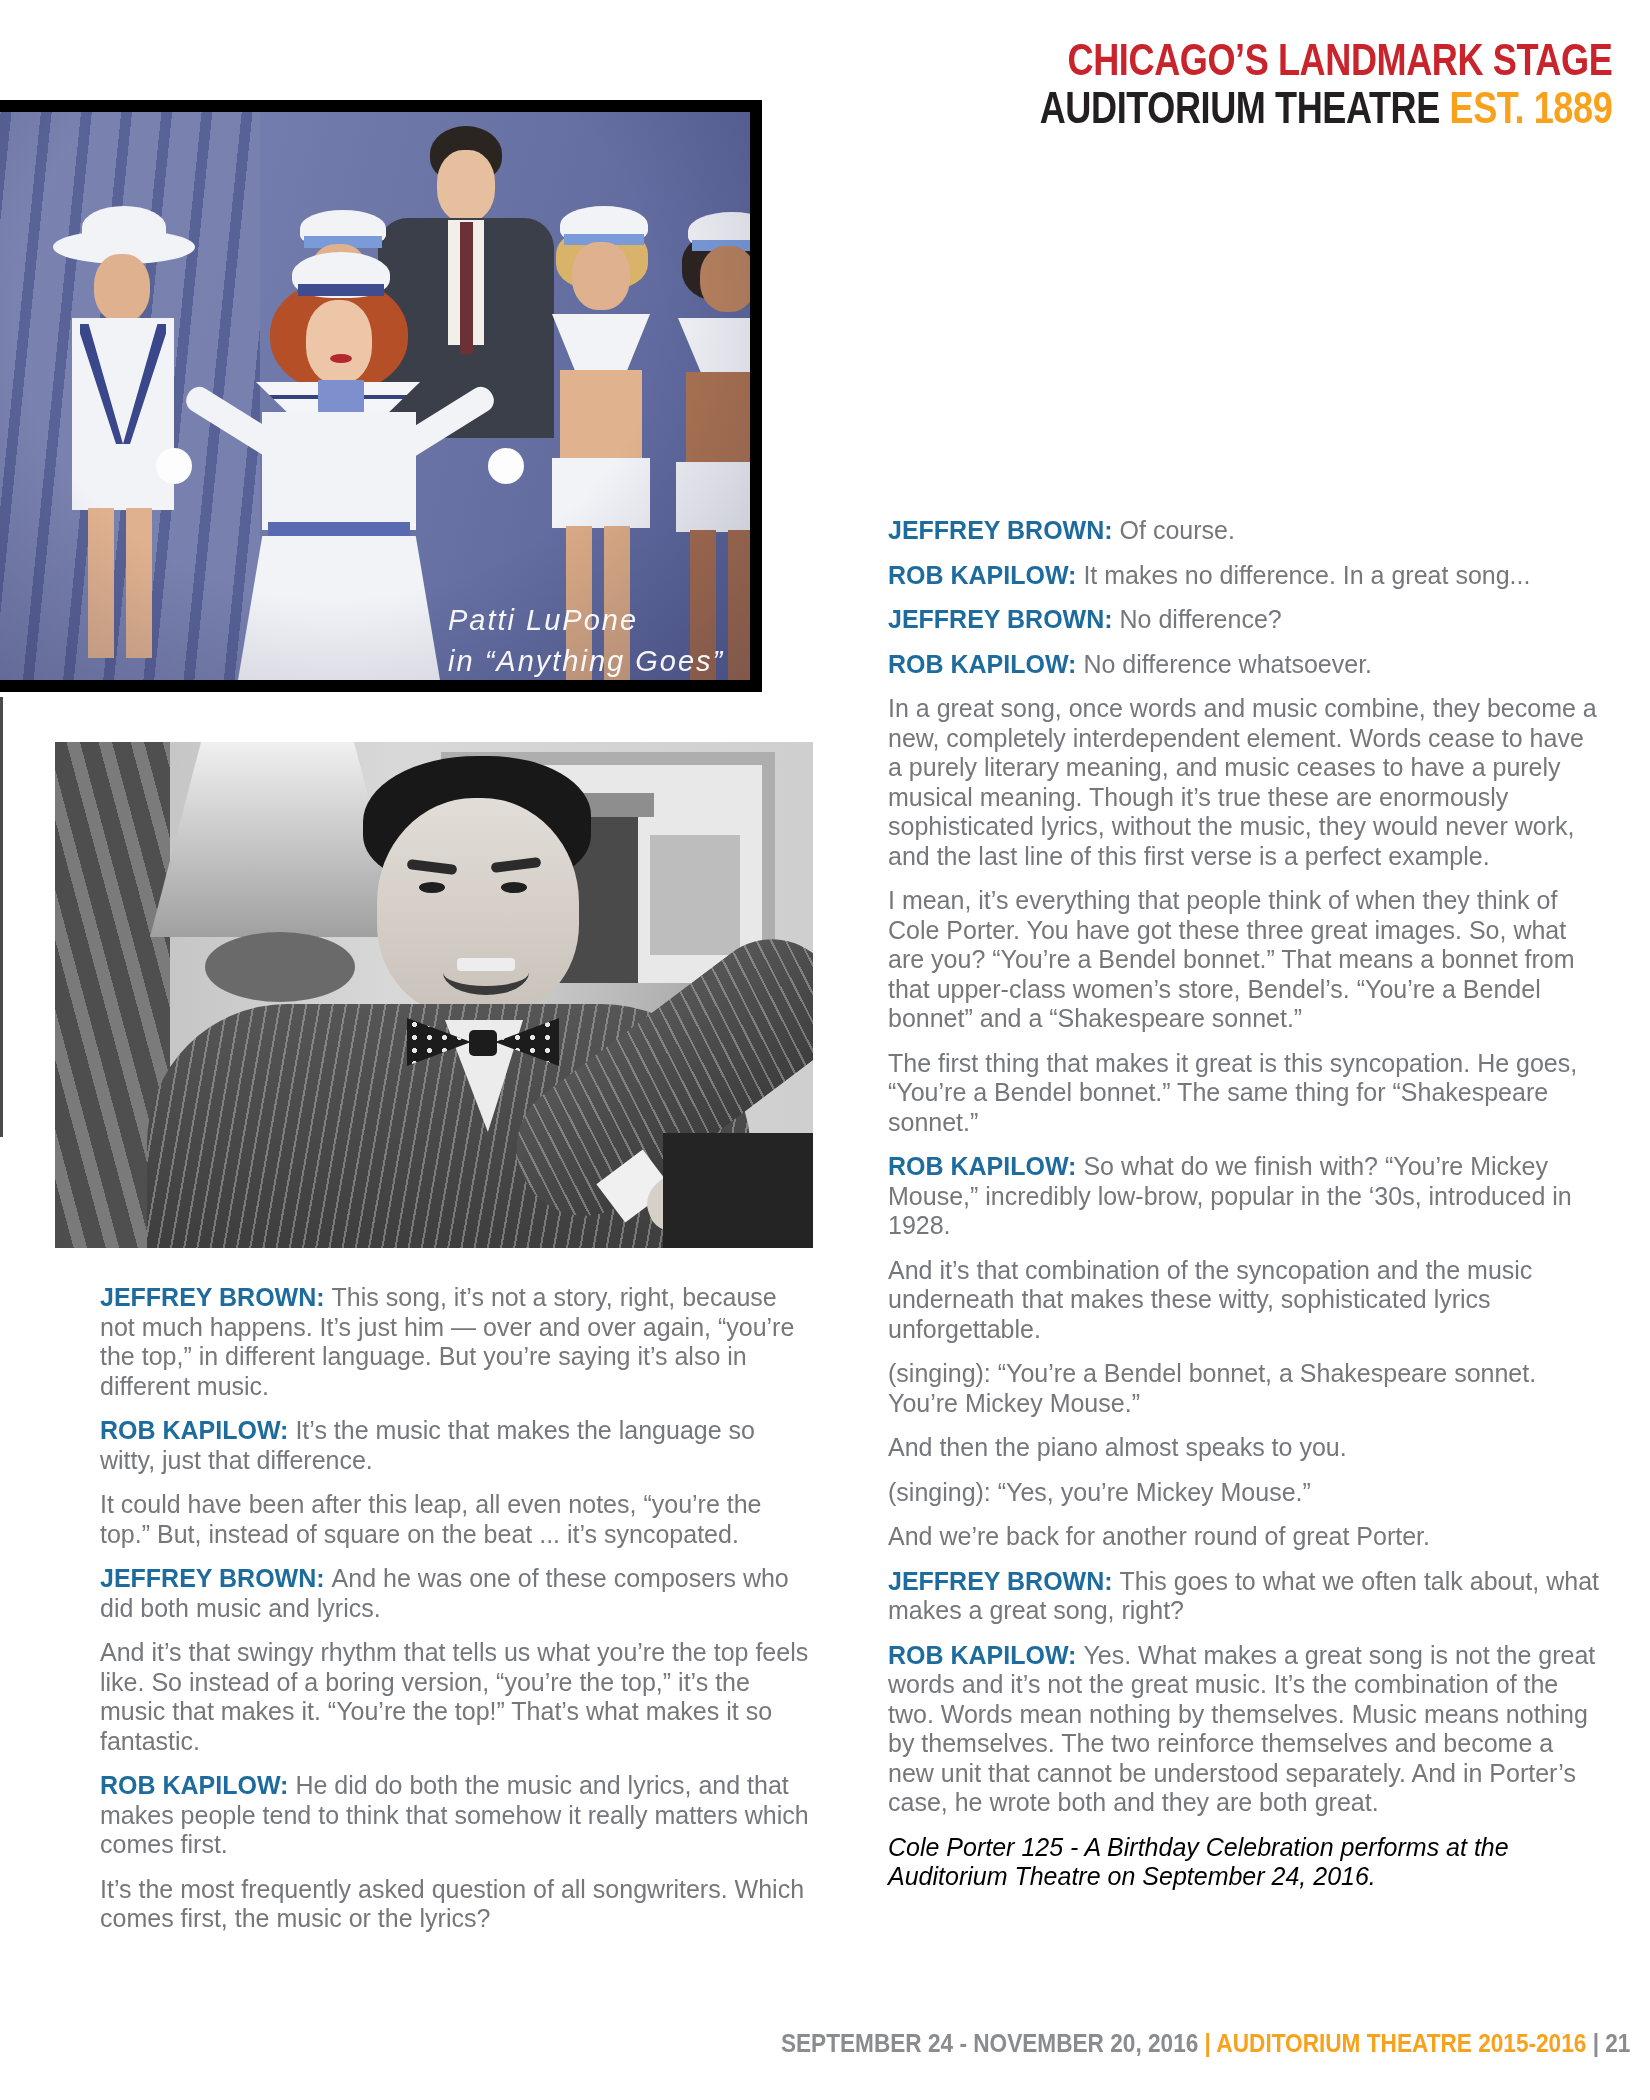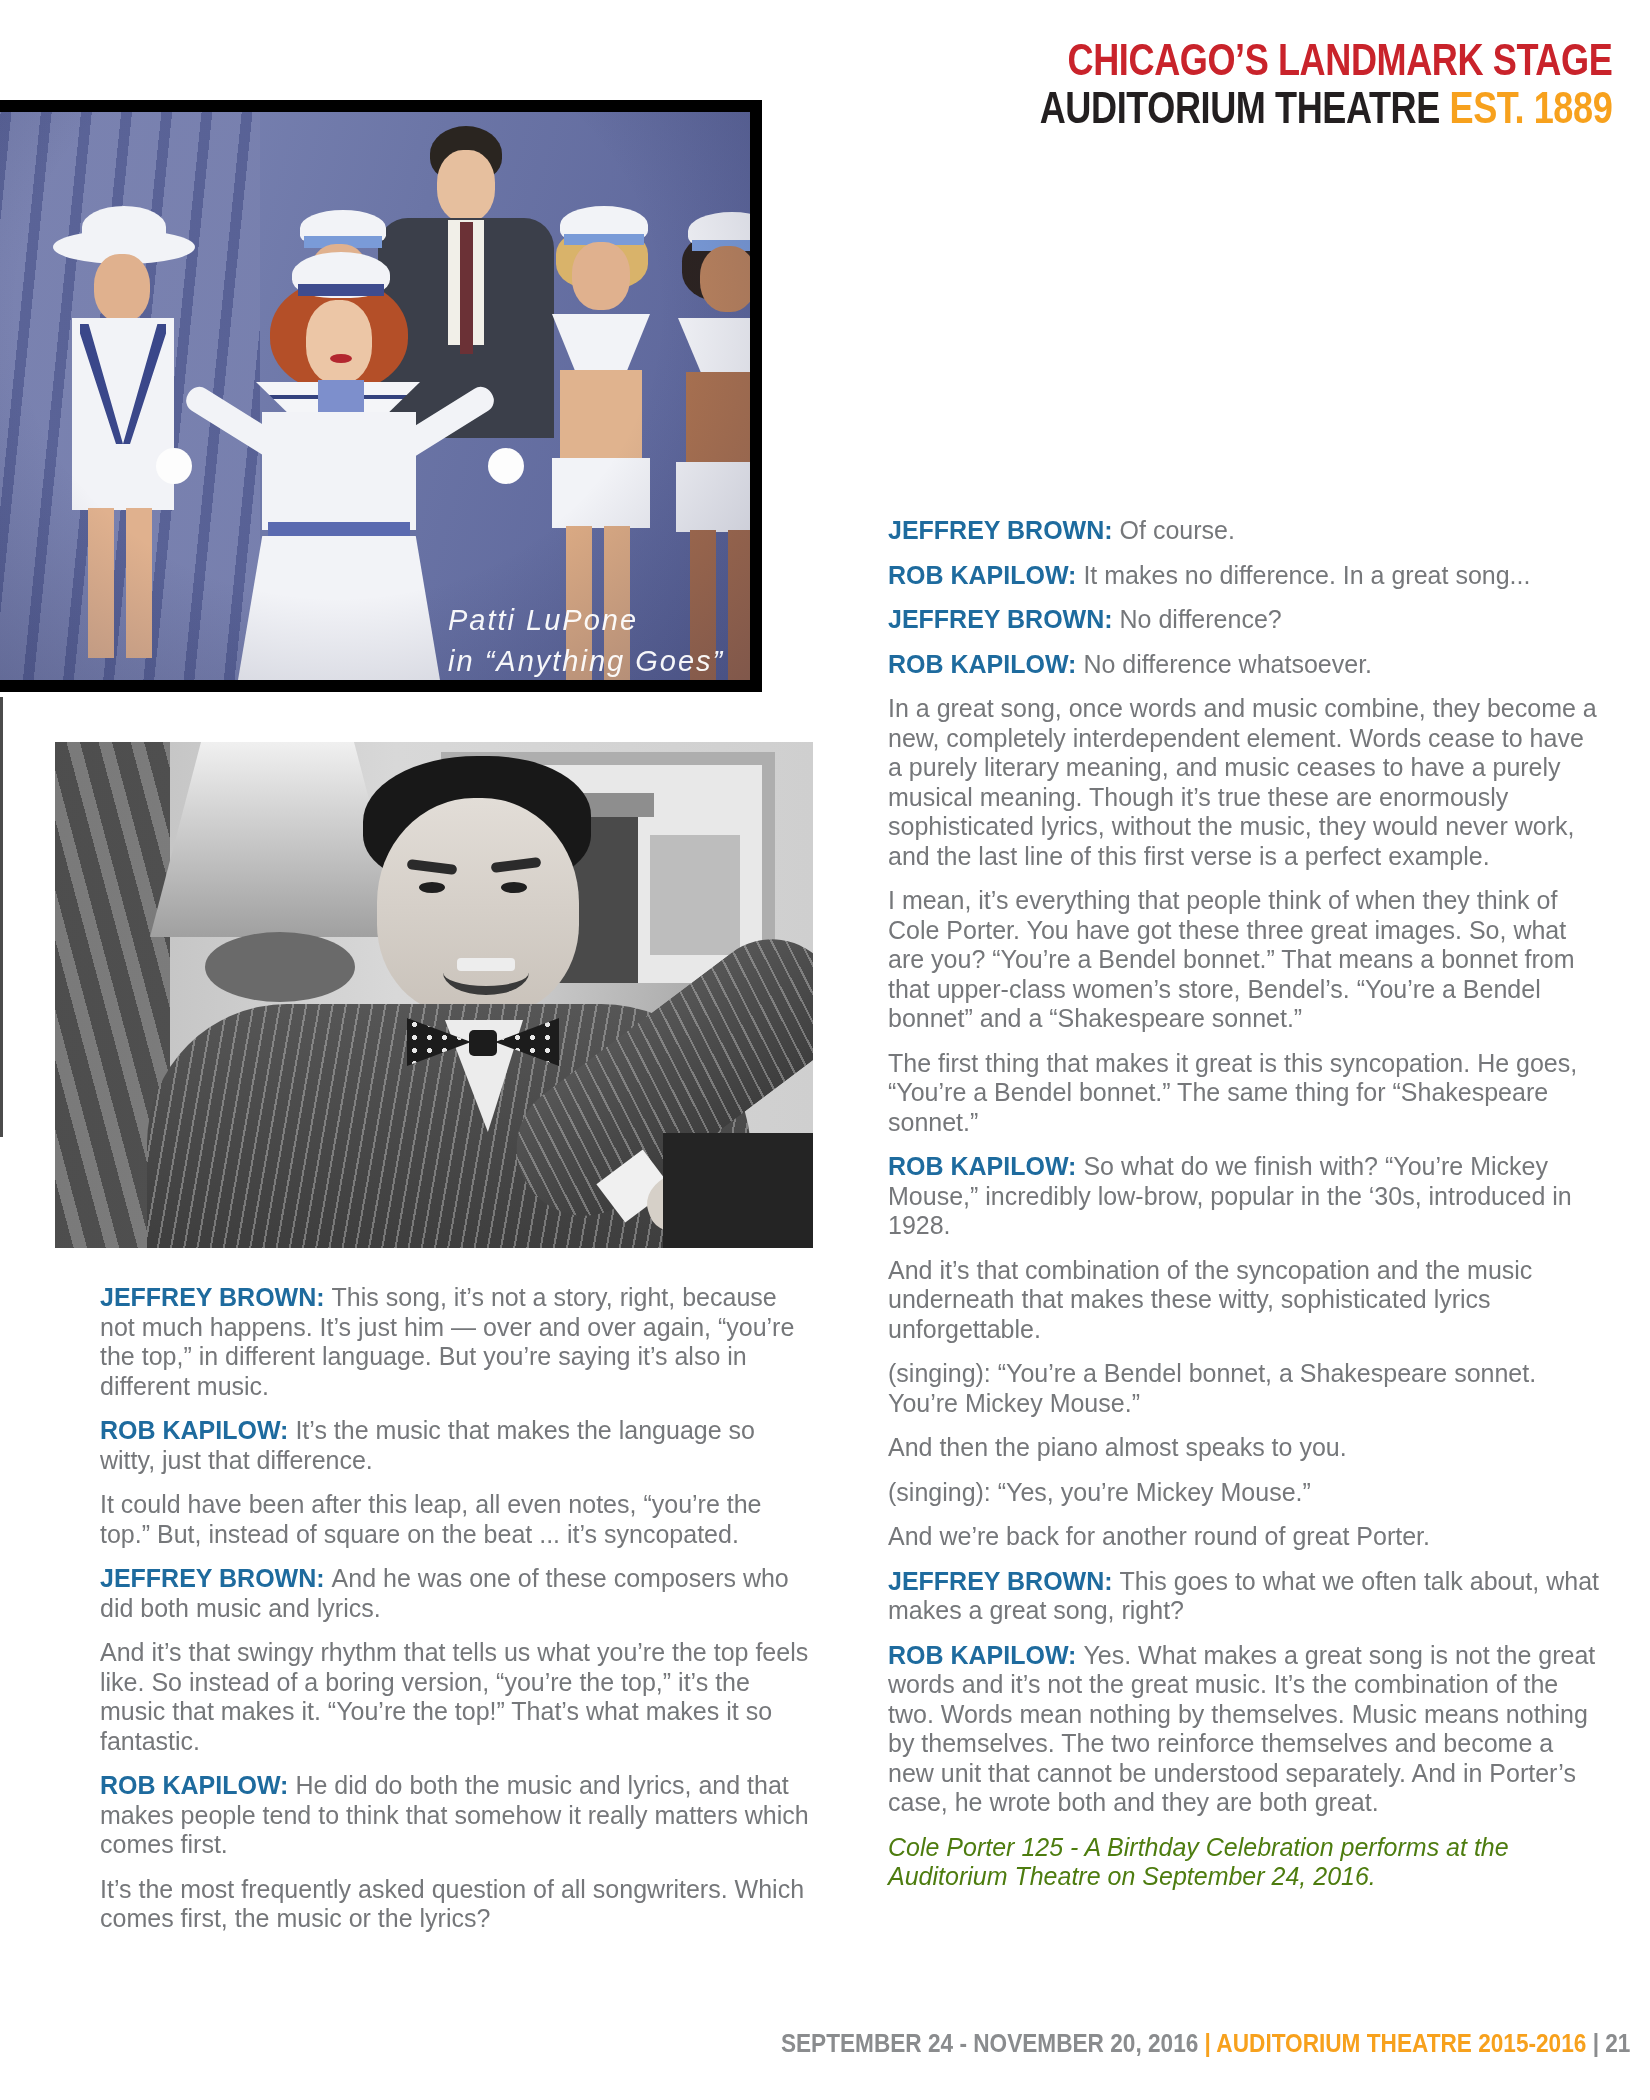--- a/index.html
+++ b/index.html
@@ -36,21 +36,21 @@
   .cp-stripe{background:repeating-linear-gradient(100deg,rgba(225,225,225,.35) 0 2px,rgba(0,0,0,0) 2px 13px),
              linear-gradient(#565656,#3e3e3e);}
 
   
   .col{position:absolute;}
   .col-left{left:100px;top:1283px;width:714px;}
   .col-right{left:855px;top:516px;width:712px;margin-left:33px;}
   .para{font-size:25px;line-height:29.5px;color:#75777a;margin:0 0 15px 0;}
   .speaker{font-weight:bold;color:#1e6b9e;margin-right:7px;}
   .speaker:empty{margin-right:0;}
-  .para.italic{font-style:italic;color:#4d7c0f;}
+  .para.italic{font-style:italic;color:#000000;}
 
   
   .footer{position:absolute;top:2028px;right:20px;font-weight:800;font-size:26px;white-space:nowrap;
           transform:scaleX(.87);transform-origin:100% 50%;letter-spacing:0;}
   .foot-gray{color:#8a8c8e;}
   .foot-orange{color:#f7a11d;}
 
   .left-rule{position:absolute;left:0;top:697px;width:3px;height:440px;background:#4b4b4b;}
 </style>
 </head>

